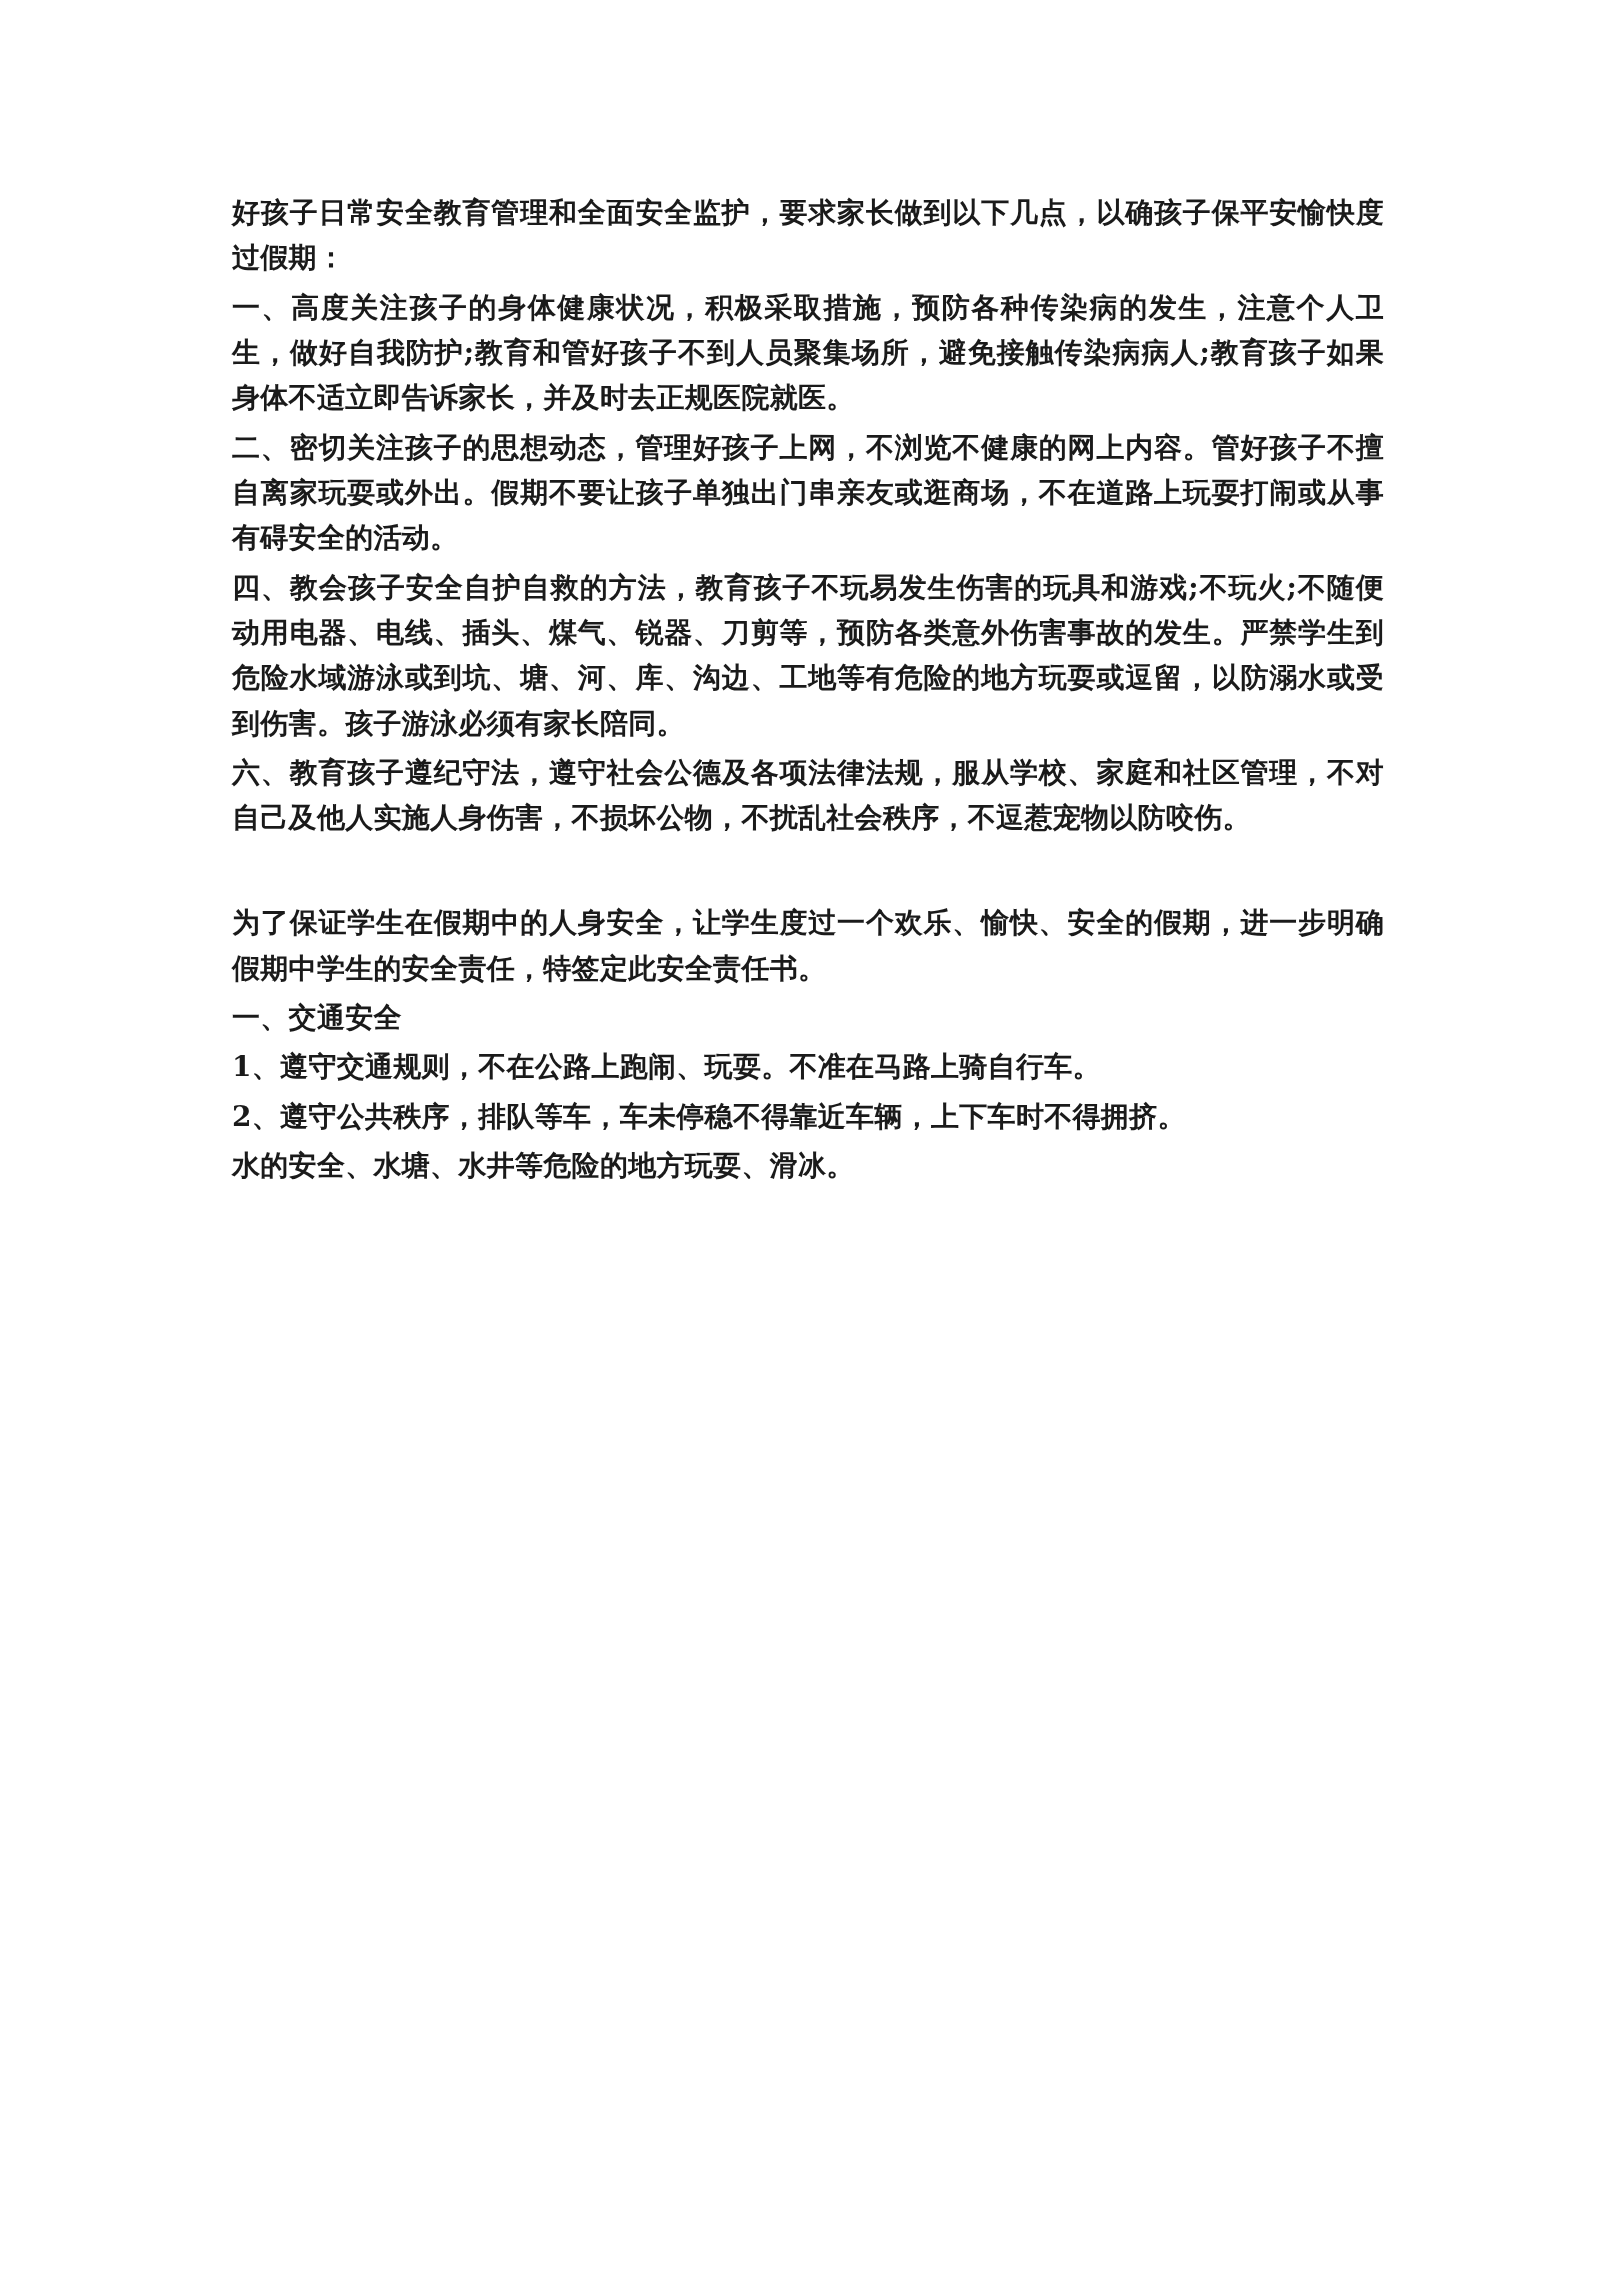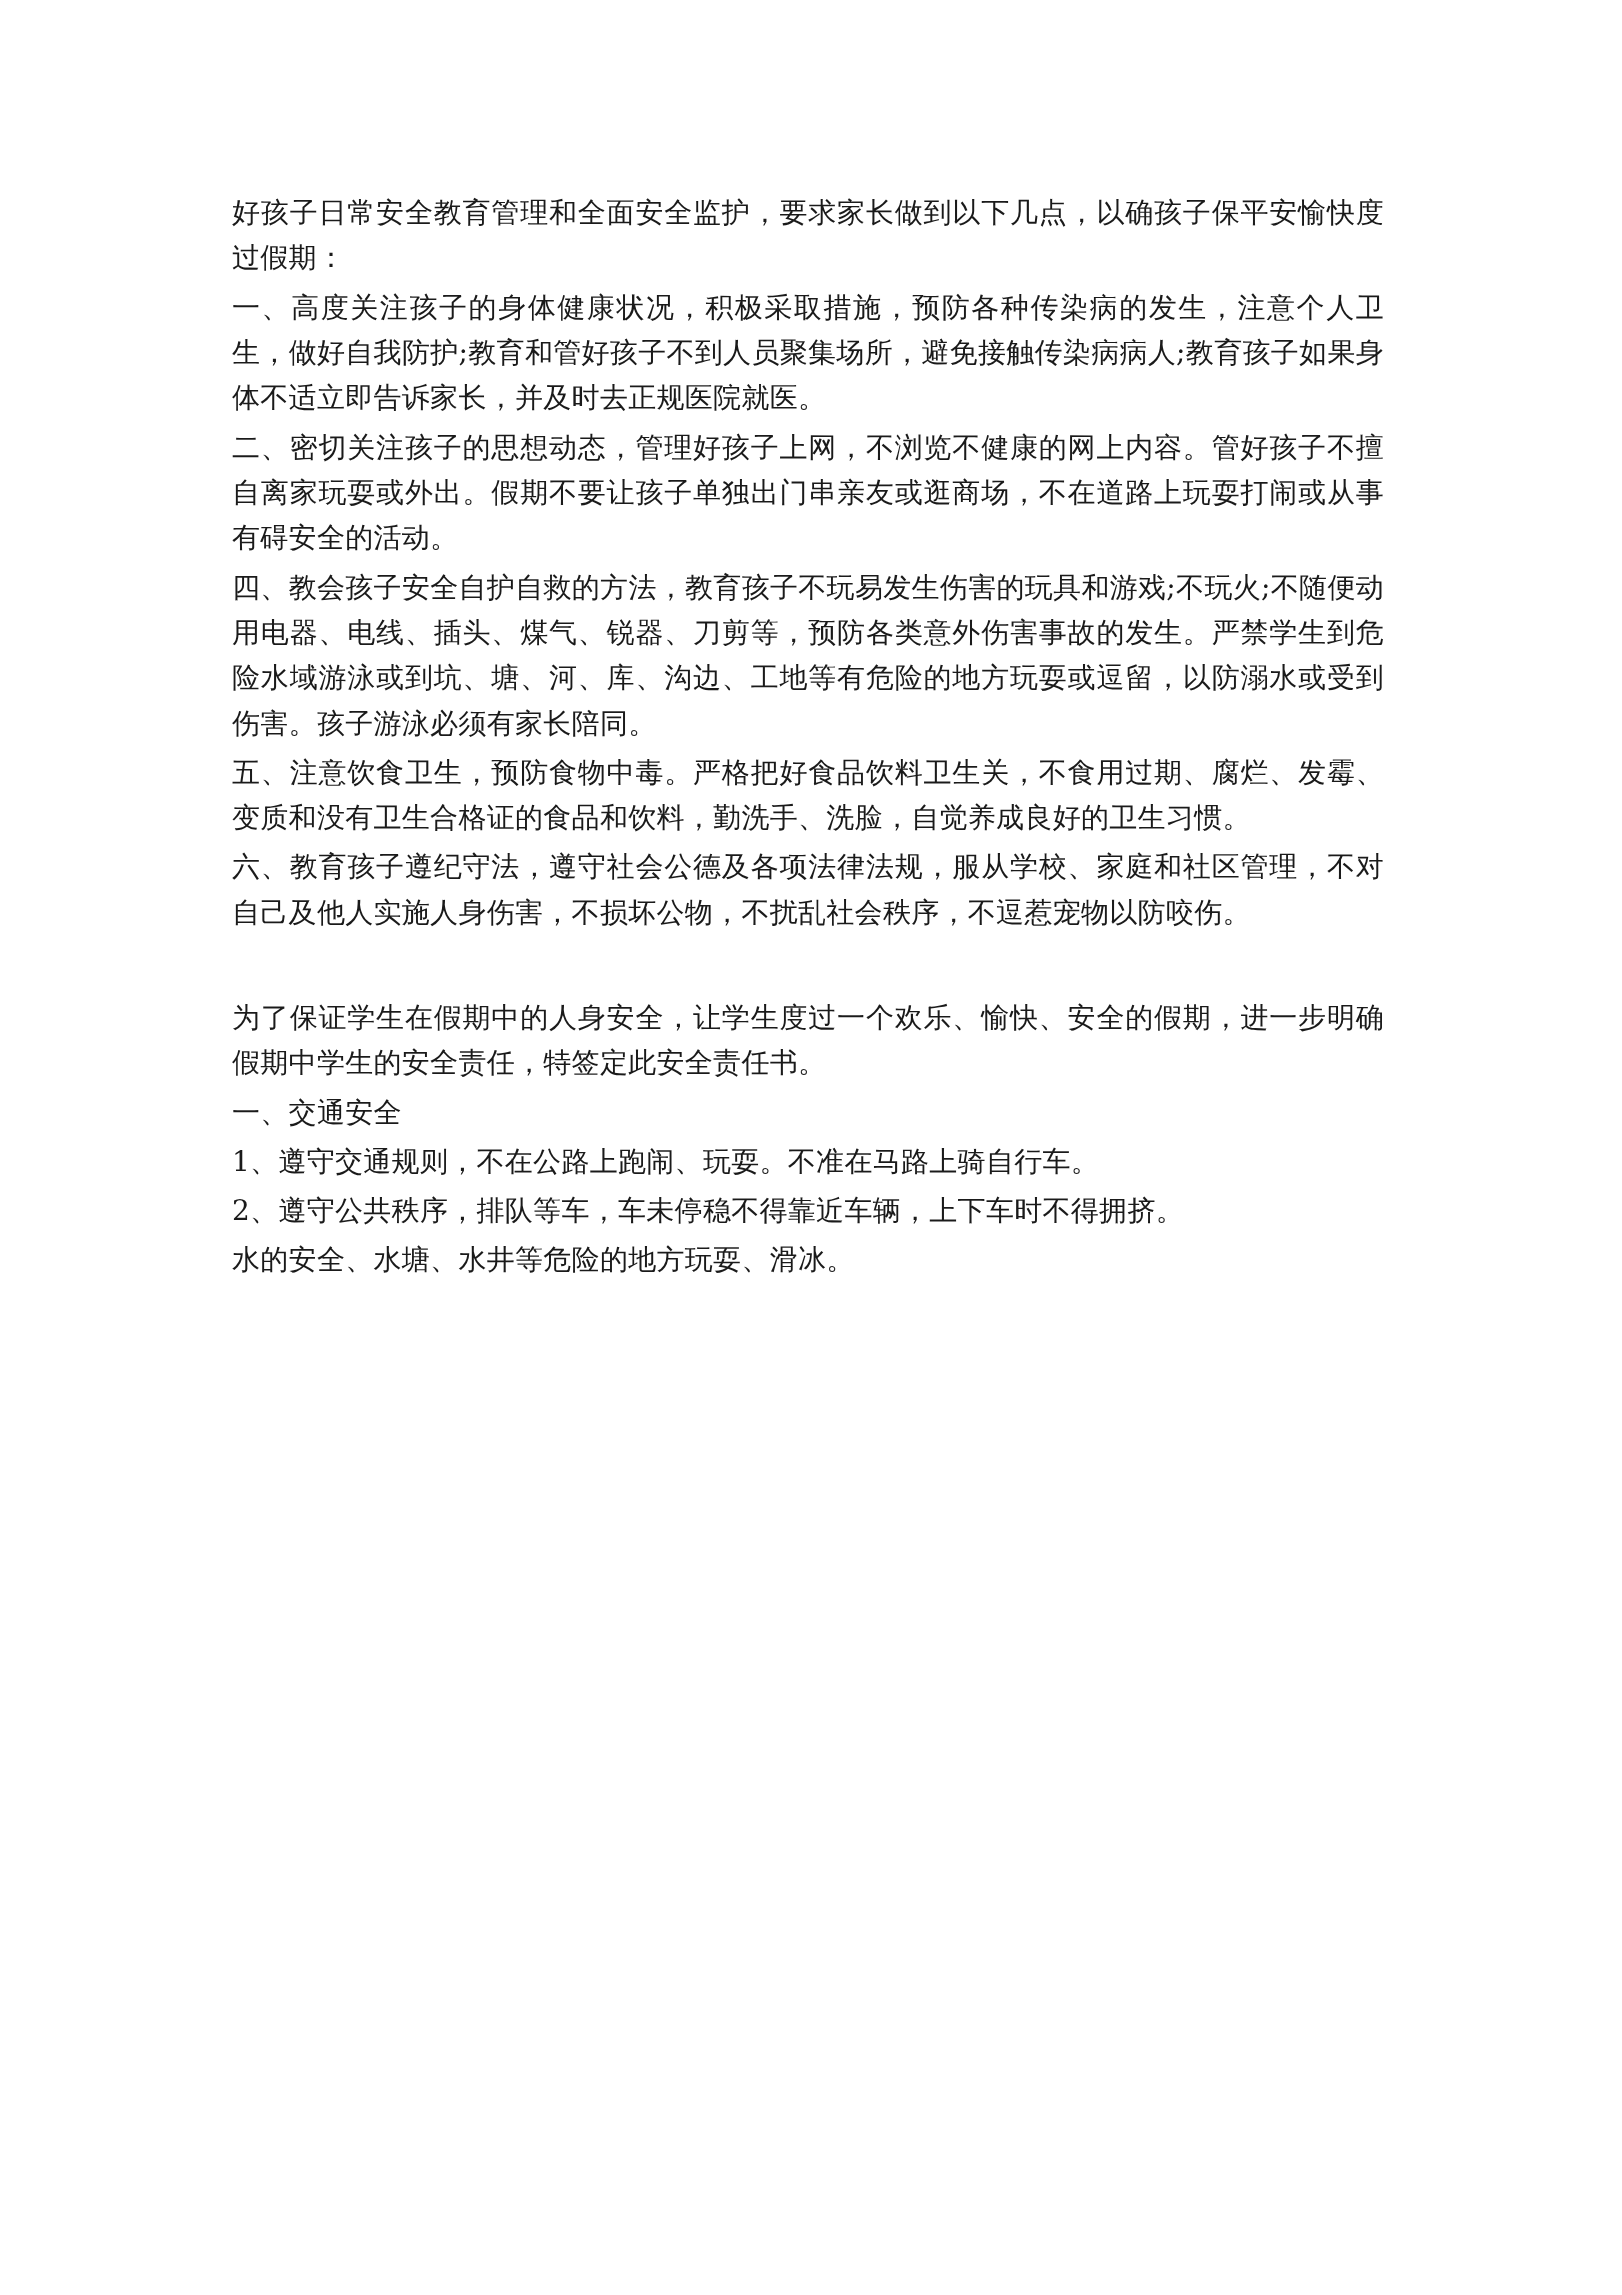--- a/index.html
+++ b/index.html
@@ -22,36 +22,36 @@
     width: 1152px;
   }
   .para {
     font-size: 28px;
     line-height: 1.62;
     color: #1a1a1a;
     margin: 0 0 3.9px 0;
     text-align: justify;
     text-justify: inter-ideograph;
     letter-spacing: 0.3px;
+    font-weight: bold;
   }
   .gap {
     height: 56px;
   }
 </style>
 </head>
 <body>
 
 <div class="page">
   <div class="content">
 
     <p class="para">好孩子日常安全教育管理和全面安全监护，要求家长做到以下几点，以确孩子保平安愉快度过假期：</p>
     <p class="para">一、高度关注孩子的身体健康状况，积极采取措施，预防各种传染病的发生，注意个人卫生，做好自我防护;教育和管好孩子不到人员聚集场所，避免接触传染病病人;教育孩子如果身体不适立即告诉家长，并及时去正规医院就医。</p>
     <p class="para">二、密切关注孩子的思想动态，管理好孩子上网，不浏览不健康的网上内容。管好孩子不擅自离家玩耍或外出。假期不要让孩子单独出门串亲友或逛商场，不在道路上玩耍打闹或从事有碍安全的活动。</p>
     <p class="para">四、教会孩子安全自护自救的方法，教育孩子不玩易发生伤害的玩具和游戏;不玩火;不随便动用电器、电线、插头、煤气、锐器、刀剪等，预防各类意外伤害事故的发生。严禁学生到危险水域游泳或到坑、塘、河、库、沟边、工地等有危险的地方玩耍或逗留，以防溺水或受到伤害。孩子游泳必须有家长陪同。</p>
-    <p class="para">五、注意饮食卫生，预防食物中毒。严格把好食品饮料卫生关，不食用过期、腐烂、发霉、变质和没有卫生合格证的食品和饮料，勤洗手、洗脸，自觉养成良好的卫生习惯。</p>
     <p class="para">六、教育孩子遵纪守法，遵守社会公德及各项法律法规，服从学校、家庭和社区管理，不对自己及他人实施人身伤害，不损坏公物，不扰乱社会秩序，不逗惹宠物以防咬伤。</p>
 
     <div class="gap"></div>
 
     <p class="para">为了保证学生在假期中的人身安全，让学生度过一个欢乐、愉快、安全的假期，进一步明确假期中学生的安全责任，特签定此安全责任书。</p>
     <p class="para">一、交通安全</p>
     <p class="para">1、遵守交通规则，不在公路上跑闹、玩耍。不准在马路上骑自行车。</p>
     <p class="para">2、遵守公共秩序，排队等车，车未停稳不得靠近车辆，上下车时不得拥挤。</p>
     <p class="para">水的安全、水塘、水井等危险的地方玩耍、滑冰。</p>
 

